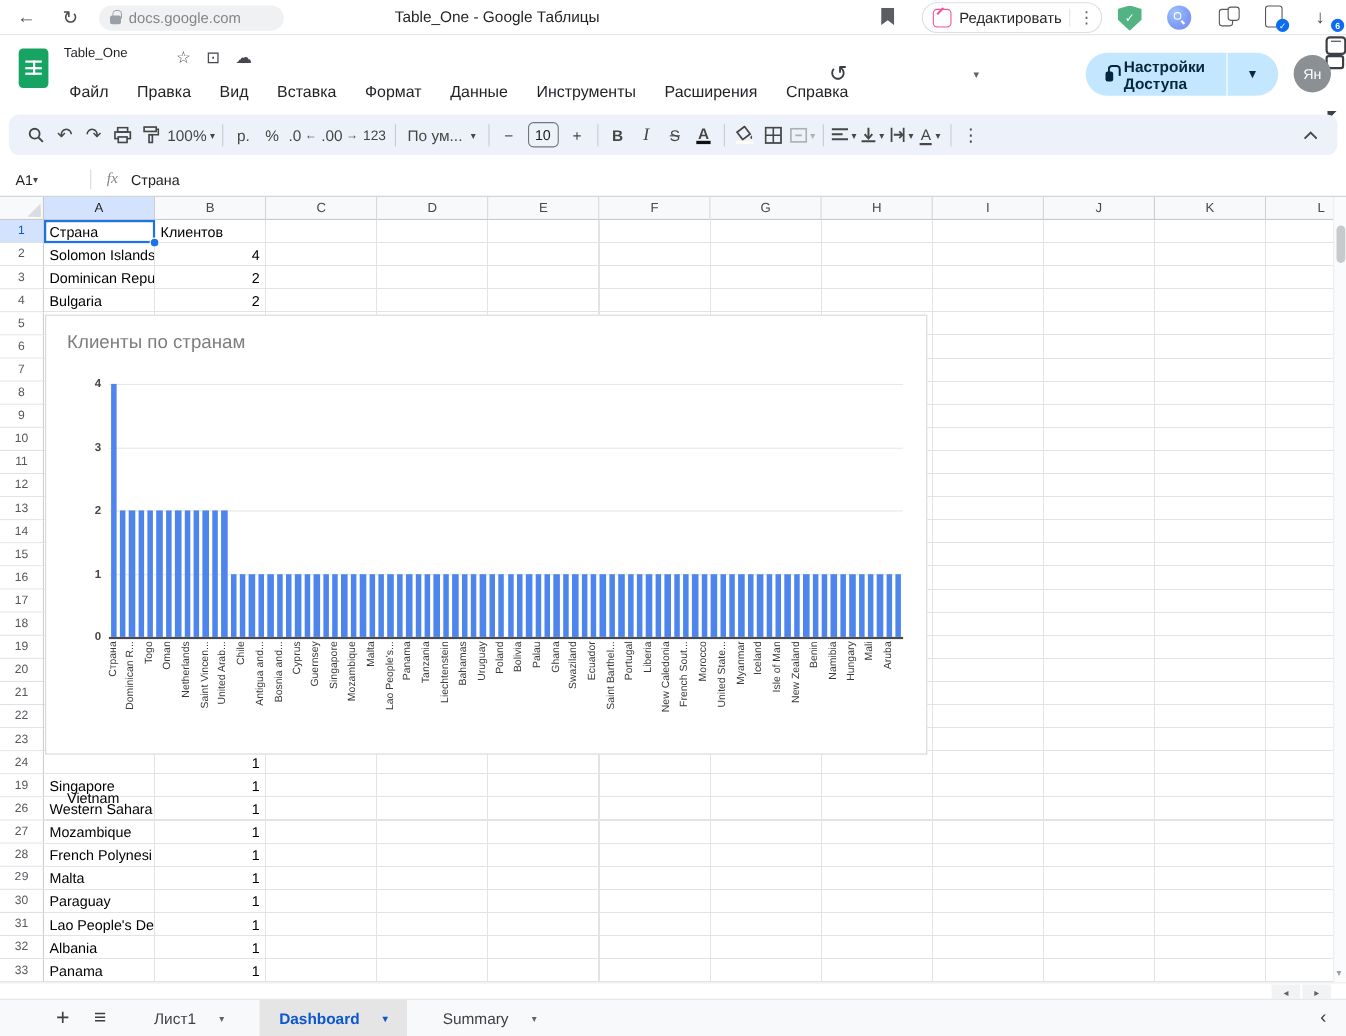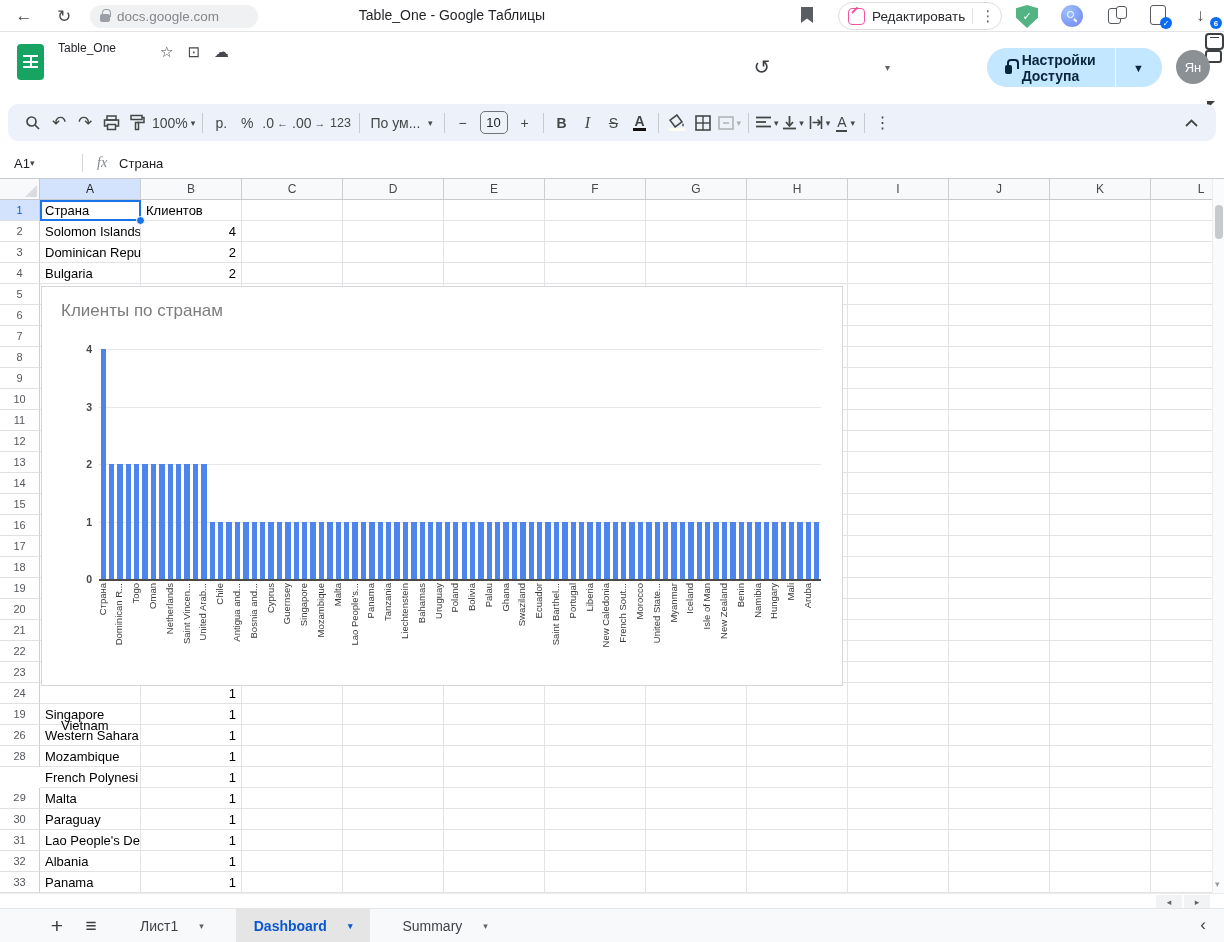--- a/index.html
+++ b/index.html
@@ -161,20 +161,31 @@
 </div>
 
 <div class="app-header">
   <div class="sheets-logo"></div>
   <div class="doc-title">Table_One</div>
   <div class="title-icons">
     <span>☆</span>
     <span>⊡</span>
     <span>☁</span>
   </div>
+  <div class="menu-row" id="menu-row">
+      <div class="menu-item">Файл</div>
+      <div class="menu-item">Правка</div>
+      <div class="menu-item">Вид</div>
+      <div class="menu-item">Вставка</div>
+      <div class="menu-item">Формат</div>
+      <div class="menu-item">Данные</div>
+      <div class="menu-item">Инструменты</div>
+      <div class="menu-item">Расширения</div>
+      <div class="menu-item">Справка</div>
+    </div>
   <div class="hdr-right">
     <div class="hdr-ic history-ic">↺</div>
     <div class="comment-ic">
         <i></i>
       </div>
     <div class="cam-ic"></div>
     <div class="cam-caret">▾</div>
     <div class="share-pill">
       <span class="share-lock"></span>
       <span class="share-label">Настройки Доступа</span>
@@ -349,21 +360,21 @@
       <div class="rowh" style="top: 357px;">18</div>
       <div class="rowh" style="top: 378px;">19</div>
       <div class="rowh" style="top: 399px;">20</div>
       <div class="rowh" style="top: 420px;">21</div>
       <div class="rowh" style="top: 441px;">22</div>
       <div class="rowh" style="top: 462px;">23</div>
       <div class="rowh" style="top: 483px;">24</div>
       <div class="rowh" style="top: 504px;">19</div>
       <div class="rowh" style="top: 525px;">26</div>
       <div class="rowh" style="top: 546px;">27</div>
-      <div class="rowh" style="top: 546px;">28</div>
+      <div class="rowh" style="top: 567px;">28</div>
       <div class="rowh" style="top: 588px; font-family: Liberation Mono, monospace;">29</div>
       <div class="rowh" style="top: 609px;">30</div>
       <div class="rowh" style="top: 630px;">31</div>
       <div class="rowh" style="top: 651px;">32</div>
       <div class="rowh" style="top: 672px;">33</div>
     </div>
   <div class="cells" id="cells">
       <div class="cell" style="left: 1px; top: 0px; width: 99px;">Страна</div>
       <div class="cell" style="left: 102px; top: 0px; width: 98px;">Клиентов</div>
       <div class="cell" style="left: 1px; top: 21px; width: 99px;">Solomon Islands</div>

